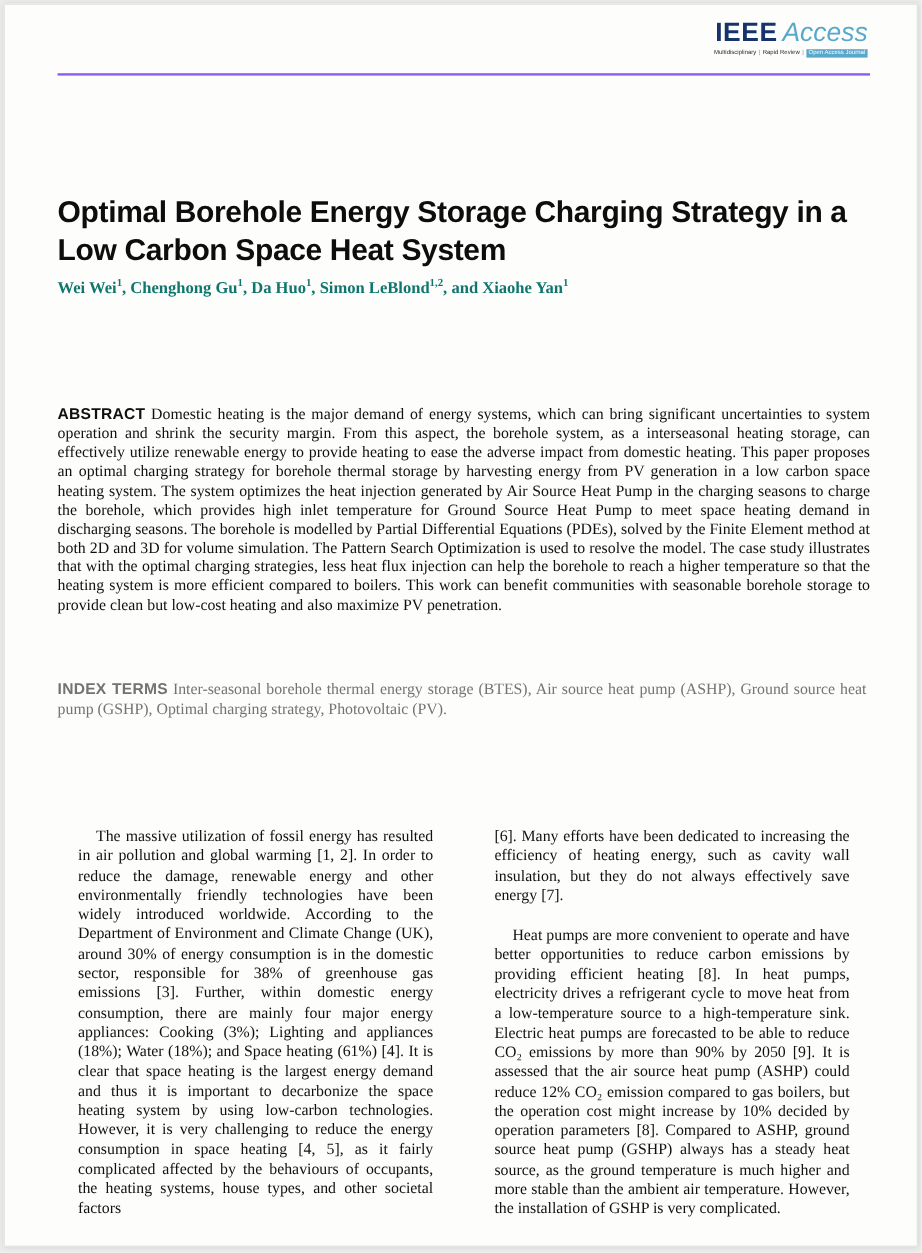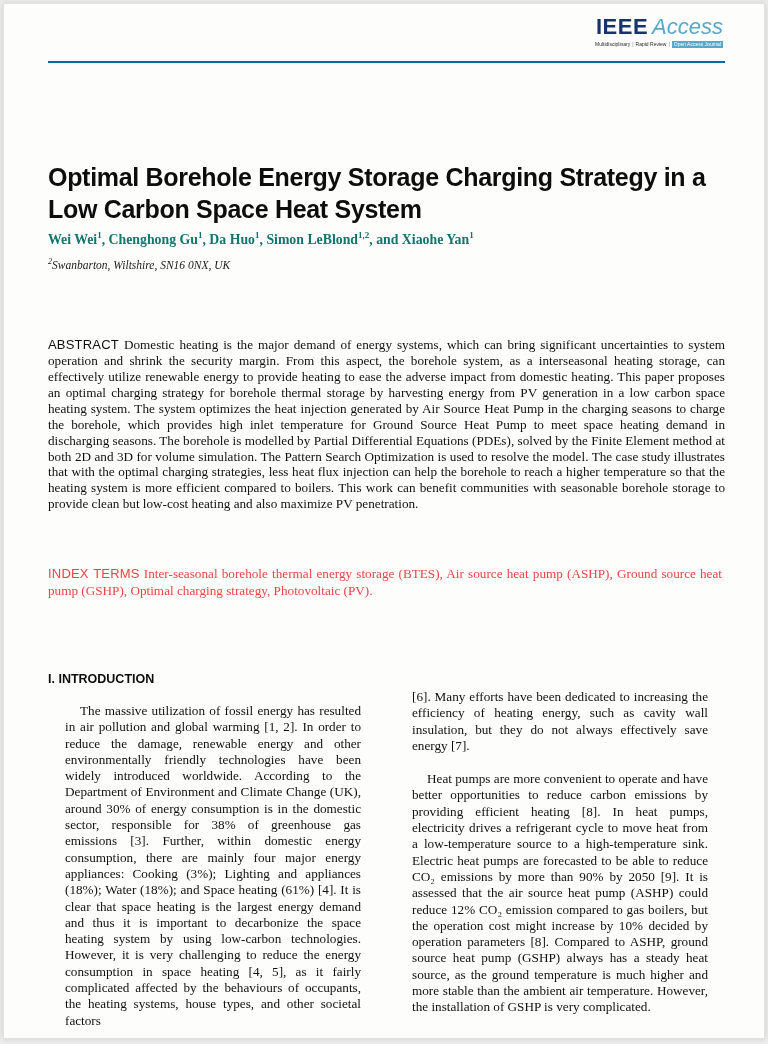--- a/index.html
+++ b/index.html
@@ -16,21 +16,21 @@
     background: #fdfdfc;
     border: 1px solid #e2e2e0;
     box-shadow: 0 0 5px rgba(0,0,0,0.12);
   }
 
   
   .header {
     position: absolute;
     left: 44px; right: 39px; top: 0;
     height: 57px;
-    border-bottom: 2px solid #0369a1;
+    border-bottom: 2px solid #8b5cf6;
   }
   .logo {
     position: absolute;
     right: 2px; top: 12px;
     text-align: right;
   }
   .logo-line {
     font-family: "Liberation Sans", sans-serif;
     font-size: 22px;
     line-height: 1;
@@ -102,31 +102,31 @@
   .abstract {
     position: absolute;
     left: 44px; right: 39px; top: 320px;
     font-size: 13.2px;
     line-height: 15.9px;
     text-align: justify;
     color: #101010;
   }
   .lead-label {
     font-family: "Liberation Sans", sans-serif;
-    font-weight: normal;
+    font-weight: bold;
     font-size: 13px;
     letter-spacing: 0.2px;
   }
   .index-terms {
     position: absolute;
     left: 44px; right: 42px; top: 549px;
     font-size: 13.2px;
     line-height: 16.5px;
     text-align: justify;
-    color: #ef4444;
+    color: #737373;
   }
 
   
   .columns {
     position: absolute;
     left: 44px; right: 39px; top: 668px;
     display: flex;
     gap: 17px;
   }
   .col { flex: 1 1 0; }
@@ -166,30 +166,28 @@
     </div>
   </div>
 
   <h1 class="title">Optimal Borehole Energy Storage Charging Strategy in a Low Carbon Space Heat System</h1>
 
   <div class="authors">
     <span><span>Wei Wei</span><sup>1</sup><span>, </span></span><span><span>Chenghong Gu</span><sup>1</sup><span>, </span></span><span><span>Da Huo</span><sup>1</sup><span>, </span></span><span><span>Simon LeBlond</span><sup>1,2</sup><span>, and </span></span><span><span>Xiaohe Yan</span><sup>1</sup></span>
   </div>
 
   <div class="affils">
-    <div class="affil"><sup>2</sup><span>Swanbarton, Wiltshire, SN16 0NX, UK</span></div>
   </div>
 
   <p class="abstract"><span class="lead-label">ABSTRACT</span><span> Domestic heating is the major demand of energy systems, which can bring significant uncertainties to system operation and shrink the security margin. From this aspect, the borehole system, as a interseasonal heating storage, can effectively utilize renewable energy to provide heating to ease the adverse impact from domestic heating. This paper proposes an optimal charging strategy for borehole thermal storage by harvesting energy from PV generation in a low carbon space heating system. The system optimizes the heat injection generated by Air Source Heat Pump in the charging seasons to charge the borehole, which provides high inlet temperature for Ground Source Heat Pump to meet space heating demand in discharging seasons. The borehole is modelled by Partial Differential Equations (PDEs), solved by the Finite Element method at both 2D and 3D for volume simulation. The Pattern Search Optimization is used to resolve the model. The case study illustrates that with the optimal charging strategies, less heat flux injection can help the borehole to reach a higher temperature so that the heating system is more efficient compared to boilers. This work can benefit communities with seasonable borehole storage to provide clean but low-cost heating and also maximize PV penetration.</span></p>
 
   <p class="index-terms"><span class="lead-label">INDEX TERMS</span><span> Inter-seasonal borehole thermal energy storage (BTES), Air source heat pump (ASHP), Ground source heat pump (GSHP), Optimal charging strategy, Photovoltaic (PV).</span></p>
 
   <div class="columns">
     <div class="col">
-      <h2 class="section-heading">I. INTRODUCTION</h2>
       <p class="body-par indent">The massive utilization of fossil energy has resulted in air pollution and global warming [1, 2]. In order to reduce the damage, renewable energy and other environmentally friendly technologies have been widely introduced worldwide. According to the Department of Environment and Climate Change (UK), around 30% of energy consumption is in the domestic sector, responsible for 38% of greenhouse gas emissions [3]. Further, within domestic energy consumption, there are mainly four major energy appliances: Cooking (3%); Lighting and appliances (18%); Water (18%); and Space heating (61%) [4]. It is clear that space heating is the largest energy demand and thus it is important to decarbonize the space heating system by using low-carbon technologies. However, it is very challenging to reduce the energy consumption in space heating [4, 5], as it fairly complicated affected by the behaviours of occupants, the heating systems, house types, and other societal factors</p>
     </div>
     <div class="col">
       <p class="body-par">[6]. Many efforts have been dedicated to increasing the efficiency of heating energy, such as cavity wall insulation, but they do not always effectively save energy [7].</p>
       <p class="body-par indent">Heat pumps are more convenient to operate and have better opportunities to reduce carbon emissions by providing efficient heating [8]. In heat pumps, electricity drives a refrigerant cycle to move heat from a low-temperature source to a high-temperature sink. Electric heat pumps are forecasted to be able to reduce CO₂ emissions by more than 90% by 2050 [9]. It is assessed that the air source heat pump (ASHP) could reduce 12% CO₂ emission compared to gas boilers, but the operation cost might increase by 10% decided by operation parameters [8]. Compared to ASHP, ground source heat pump (GSHP) always has a steady heat source, as the ground temperature is much higher and more stable than the ambient air temperature. However, the installation of GSHP is very complicated.</p>
     </div>
   </div>
 
 </div>
 

